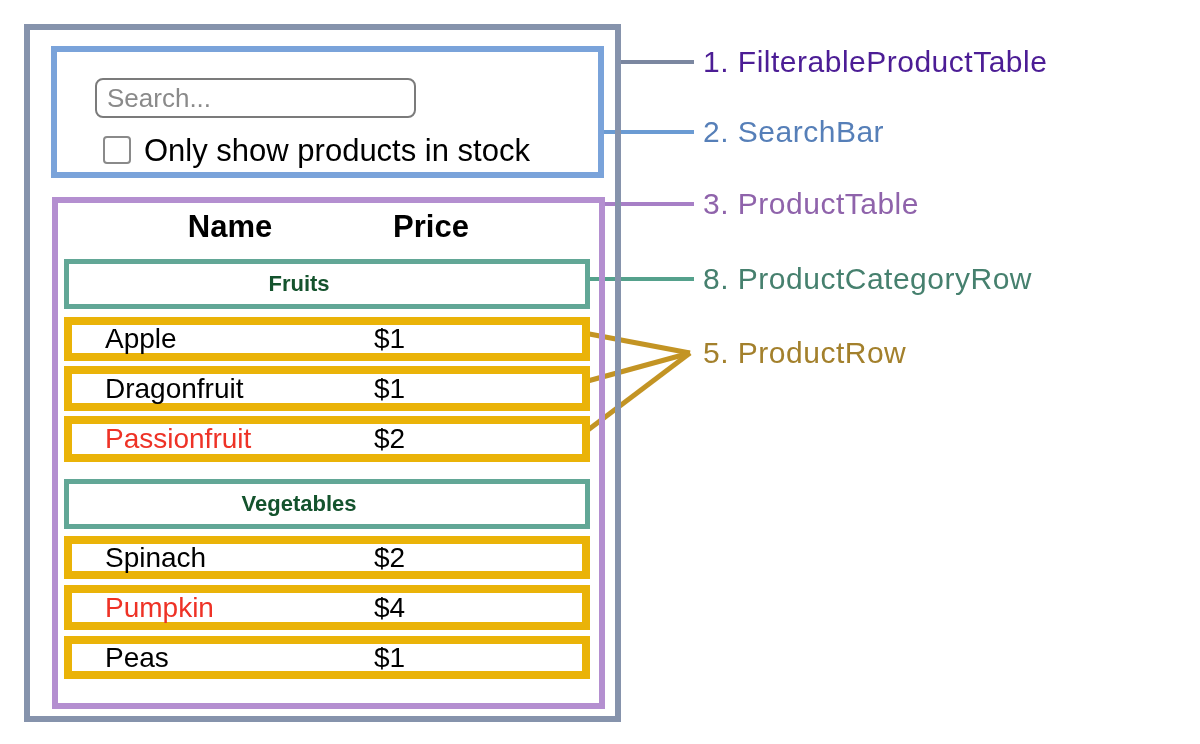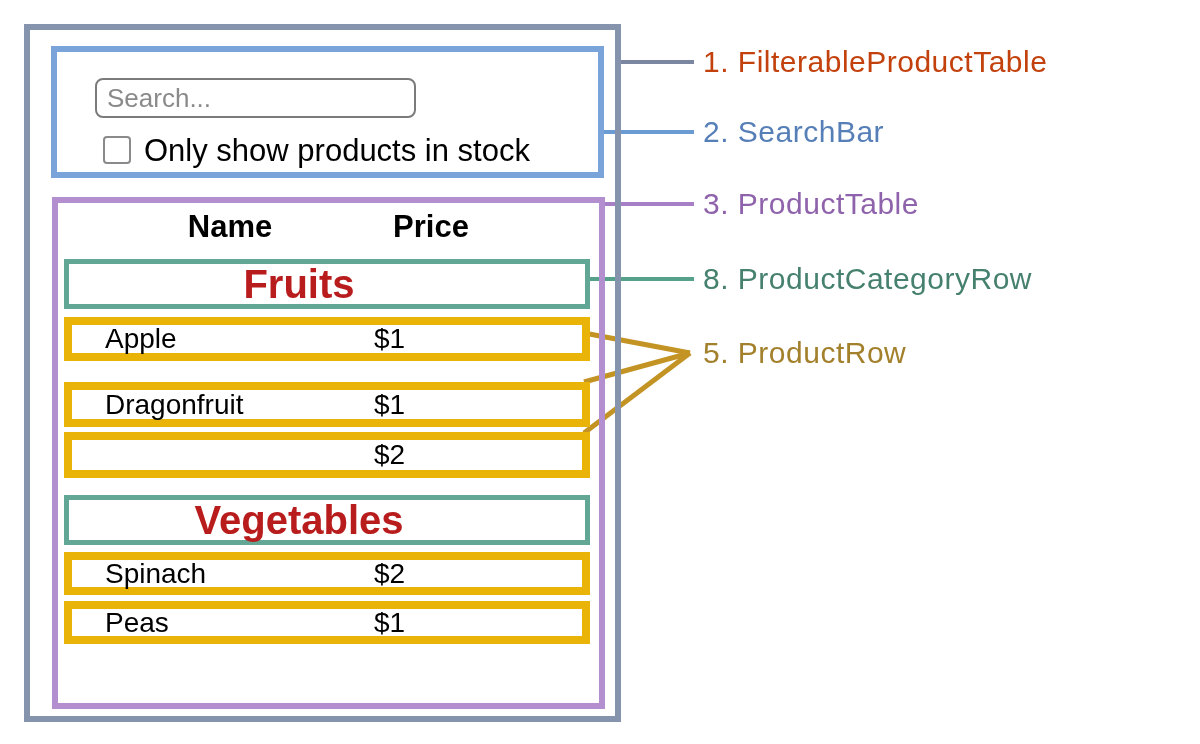--- a/index.html
+++ b/index.html
@@ -40,54 +40,54 @@
   }
   #name-header  { left:172px; }
   #price-header { left:373px; }
 
   #rows { position:absolute; left:6px; top:56px; width:526px; }
   .row { position:relative; width:526px; background:#fff; }
   .category-row {
     border:5px solid #62a796; height:50px;
     display:flex; align-items:center; justify-content:center;
     padding-right:56px;
-    font-size:40px; font-weight:bold; color:#b91c1c;
+    font-size:22px; font-weight:bold; color:#14532d;
   }
   .product-row { border:8px solid #eab308; }
   .product-row .p-name, .product-row .p-price {
     position:absolute; top:50%; transform:translateY(-50%);
     font-size:28px; color:#000; white-space:nowrap;
   }
   .product-row .p-name  { left:33px; }
   .product-row .p-price { left:302px; }
   .product-row .oos { color:#ee3226; }
 
   #row-fruits   { height:50px; }
   #row-apple    { height:44px; margin-top:8px; }
-  #row-dragon   { height:45px; margin-top:21px; }
+  #row-dragon   { height:45px; margin-top:5px; }
   #row-passion  { height:46px; margin-top:5px; }
   #row-veg      { height:50px; margin-top:17px; }
   #row-spinach  { height:43px; margin-top:7px; }
   #row-pumpkin  { height:45px; margin-top:6px; }
   #row-peas     { height:43px; margin-top:6px; }
 
   
   .callout-line { position:absolute; height:4px; z-index:1; }
   #line-1 { left:621px; top:60px;  width:73px;  background:#7b87a0; }
   #line-2 { left:598px; top:130px; width:96px;  background:#6b9bd3; }
   #line-3 { left:599px; top:202px; width:95px;  background:#a77fc6; }
   #line-4 { left:584px; top:277px; width:110px; background:#55a18c; }
   #productrow-lines { position:absolute; left:0; top:0; z-index:1; }
 
   .legend-label {
     position:absolute; left:703px; height:36px; line-height:36px;
     font-size:30px; font-weight:500; letter-spacing:0.5px; white-space:nowrap;
     z-index:3;
   }
-  #legend-1 { top:44px;  color:#c2410c;text-align:center; }
+  #legend-1 { top:44px;  color:#4c1d95;text-align:center; }
   #legend-2 { top:114px; color:#567fb8; }
   #legend-3 { top:186px; color:#8f63ab; }
   #legend-4 { top:261px; color:#46806e; }
   #legend-5 { top:335px; color:#a3802c; }
 </style>
 </head>
 <body>
 
 <div id="stage">
 
@@ -119,28 +119,33 @@
 
         <div class="row product-row" id="row-apple">
           <span class="p-name">Apple</span>
           <span class="p-price">$1</span>
         </div>
         <div class="row product-row" id="row-dragon">
           <span class="p-name">Dragonfruit</span>
           <span class="p-price">$1</span>
         </div>
         <div class="row product-row" id="row-passion">
+          <span class="p-name oos">Passionfruit</span>
           <span class="p-price">$2</span>
         </div>
 
         <div class="row category-row" id="row-veg">Vegetables</div>
 
         <div class="row product-row" id="row-spinach">
           <span class="p-name">Spinach</span>
           <span class="p-price">$2</span>
+        </div>
+        <div class="row product-row" id="row-pumpkin">
+          <span class="p-name oos">Pumpkin</span>
+          <span class="p-price">$4</span>
         </div>
         <div class="row product-row" id="row-peas">
           <span class="p-name">Peas</span>
           <span class="p-price">$1</span>
         </div>
 
       </div>
     </div>
   </div>
 

